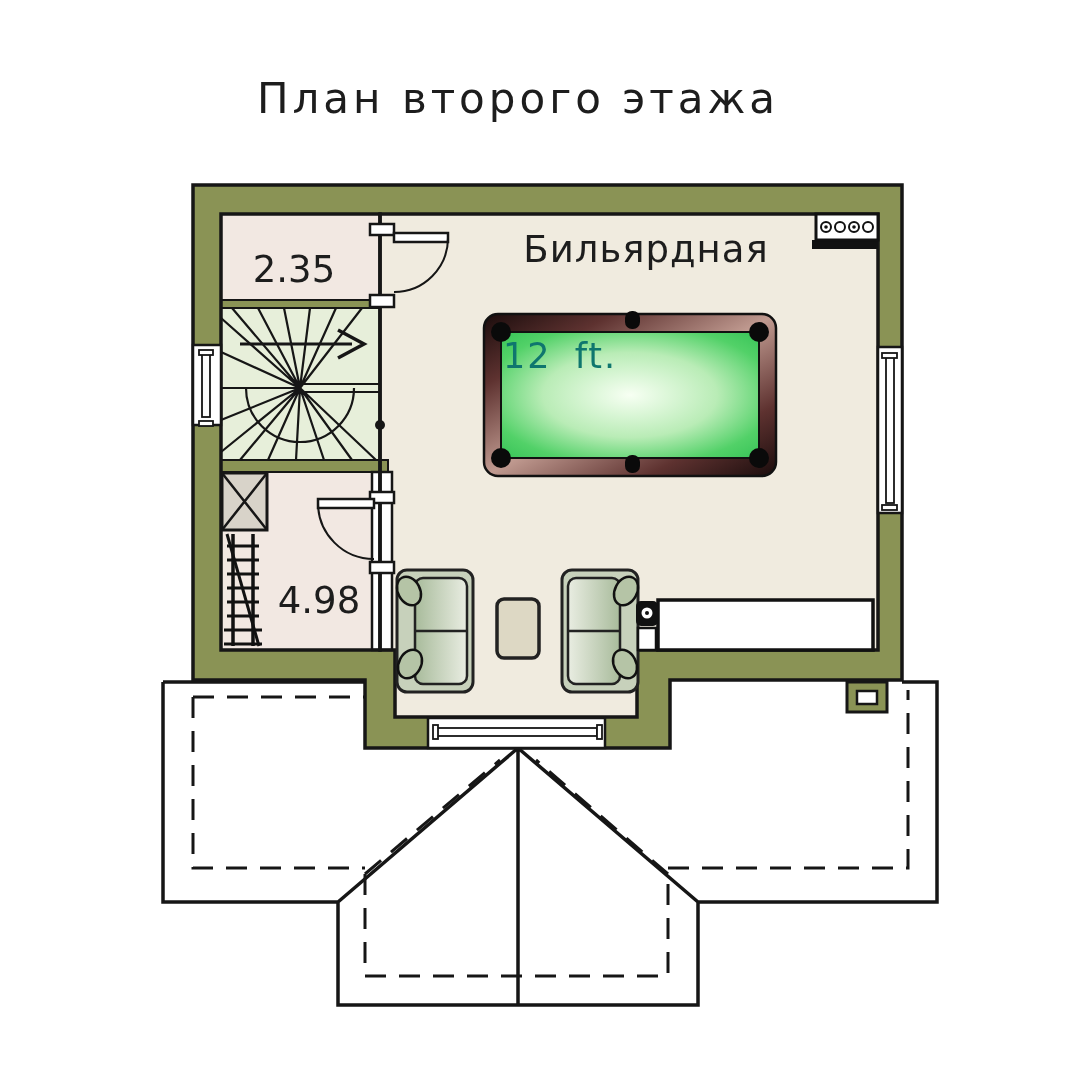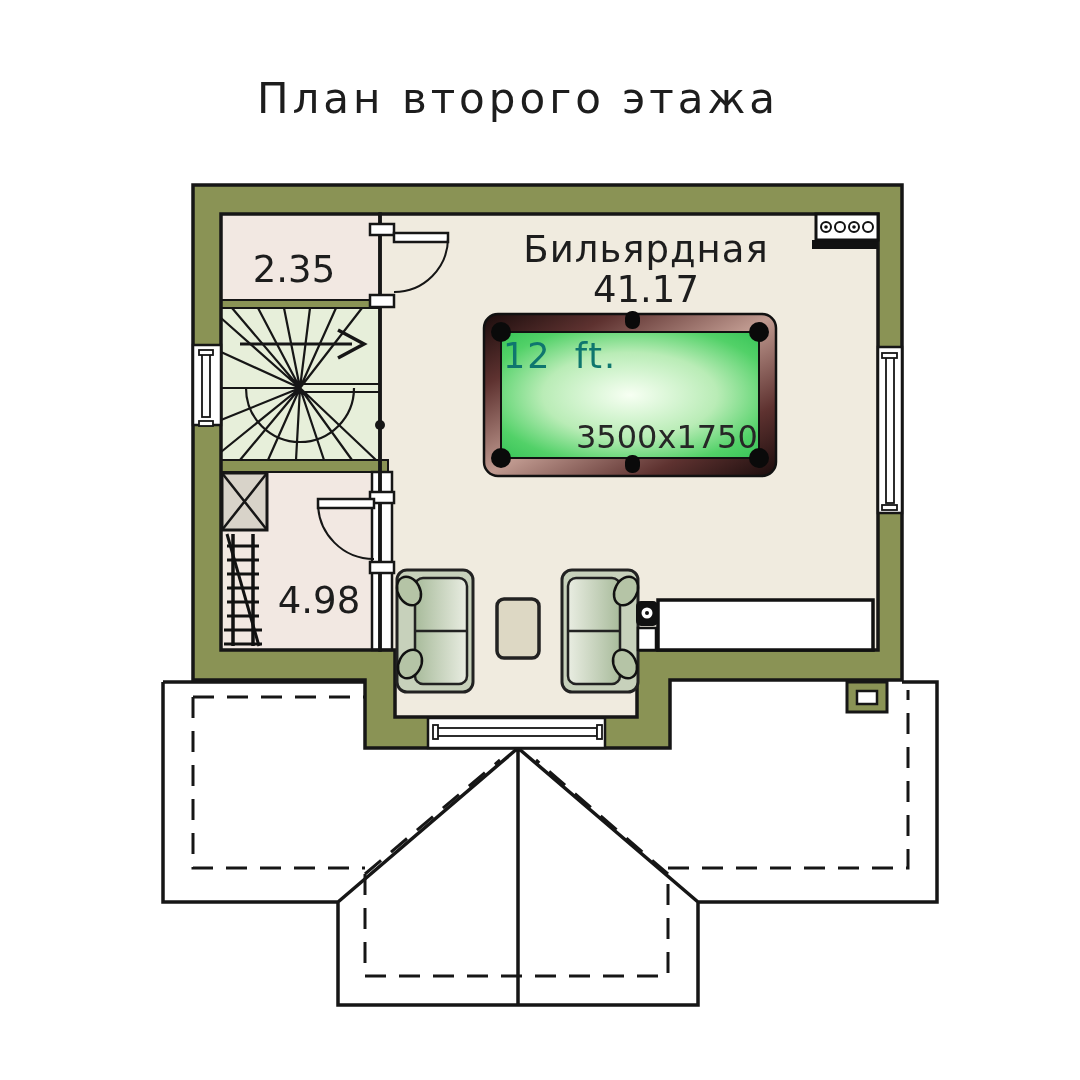--- a/index.html
+++ b/index.html
@@ -197,19 +197,17 @@
       <rect x="658" y="600" width="215" height="50" fill="#ffffff" stroke="#111111" stroke-width="3.5"></rect>
       <rect x="636" y="601" width="22" height="25" rx="5" fill="#111111"></rect>
       <circle cx="647" cy="613" r="5.5" fill="#ffffff"></circle>
       <circle cx="647" cy="613" r="2" fill="#111111"></circle>
       <rect x="638" y="628" width="18" height="22" fill="#ffffff" stroke="#111111" stroke-width="2.5"></rect>
     </g>
   </svg>
 
   <div class="lbl room-name">Бильярдная</div>
   <div class="lbl page-title">План второго этажа</div>
-  <div class="lbl room-area">41.17</div>
   <div class="lbl area-top">2.35</div>
   <div class="lbl area-bottom">4.98</div>
   <div class="lbl table-size">12 ft.</div>
-  <div class="lbl table-dims">3500x1750</div>
 
 </div>
 
 </body></html>

